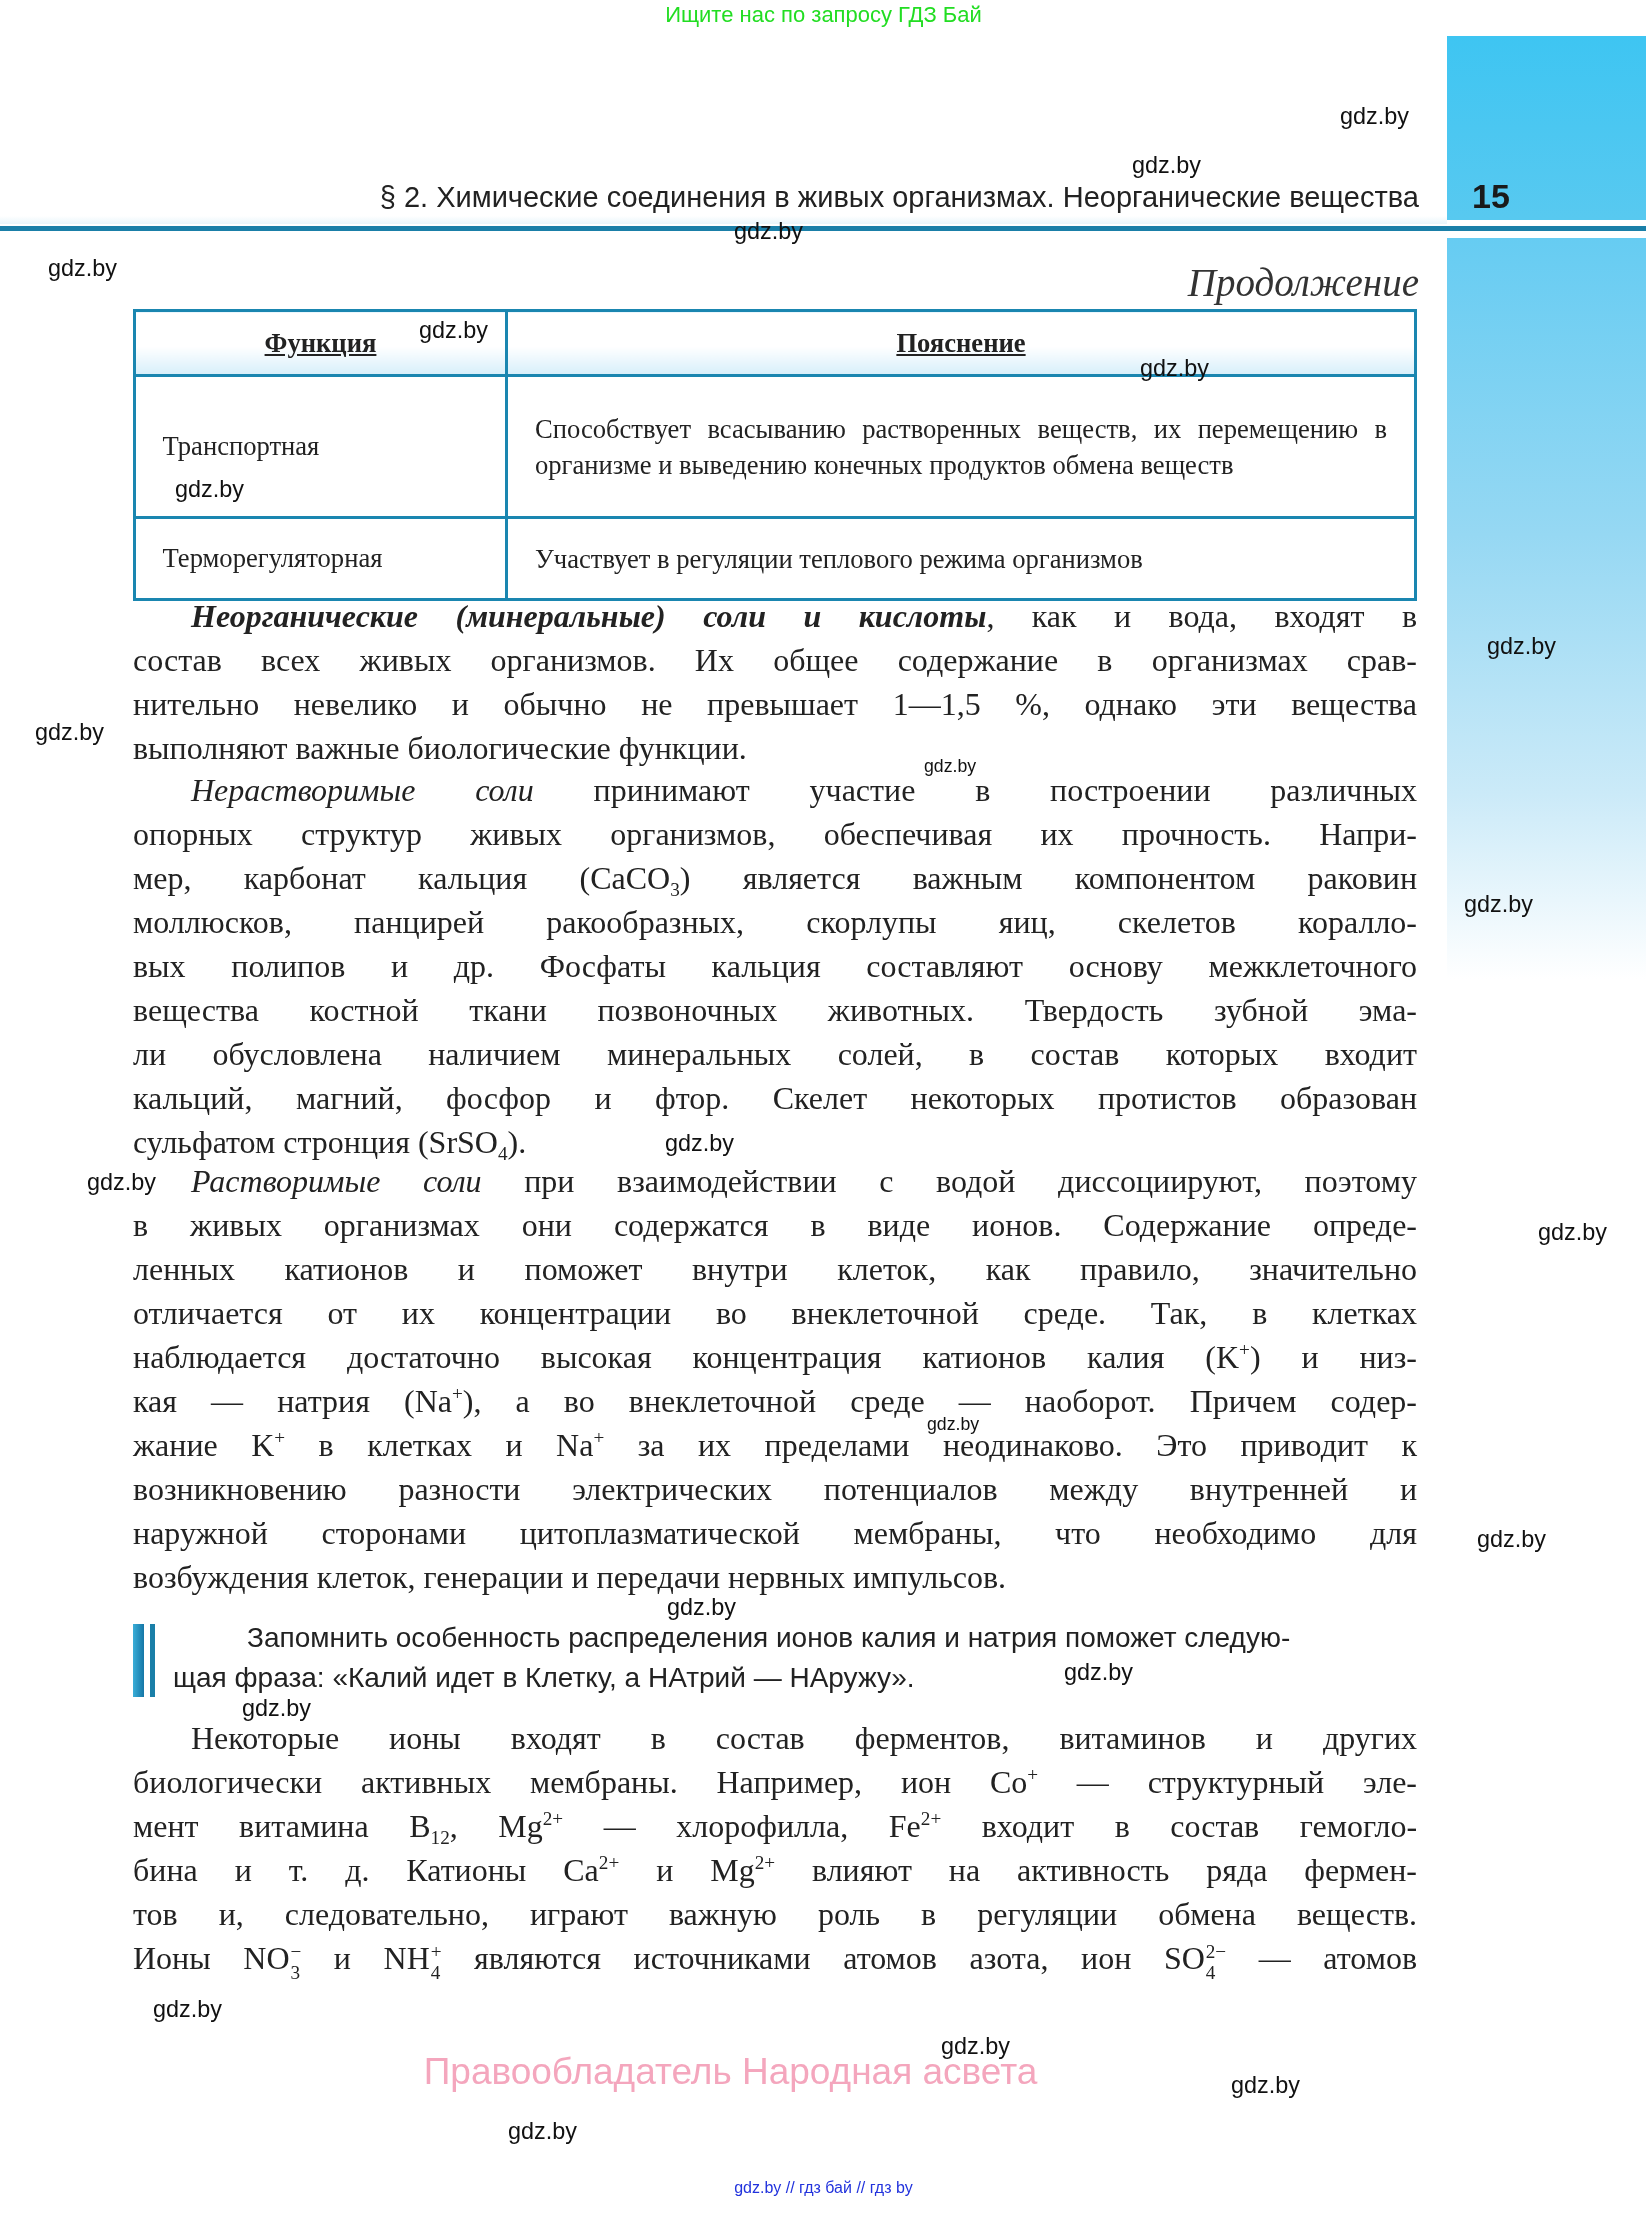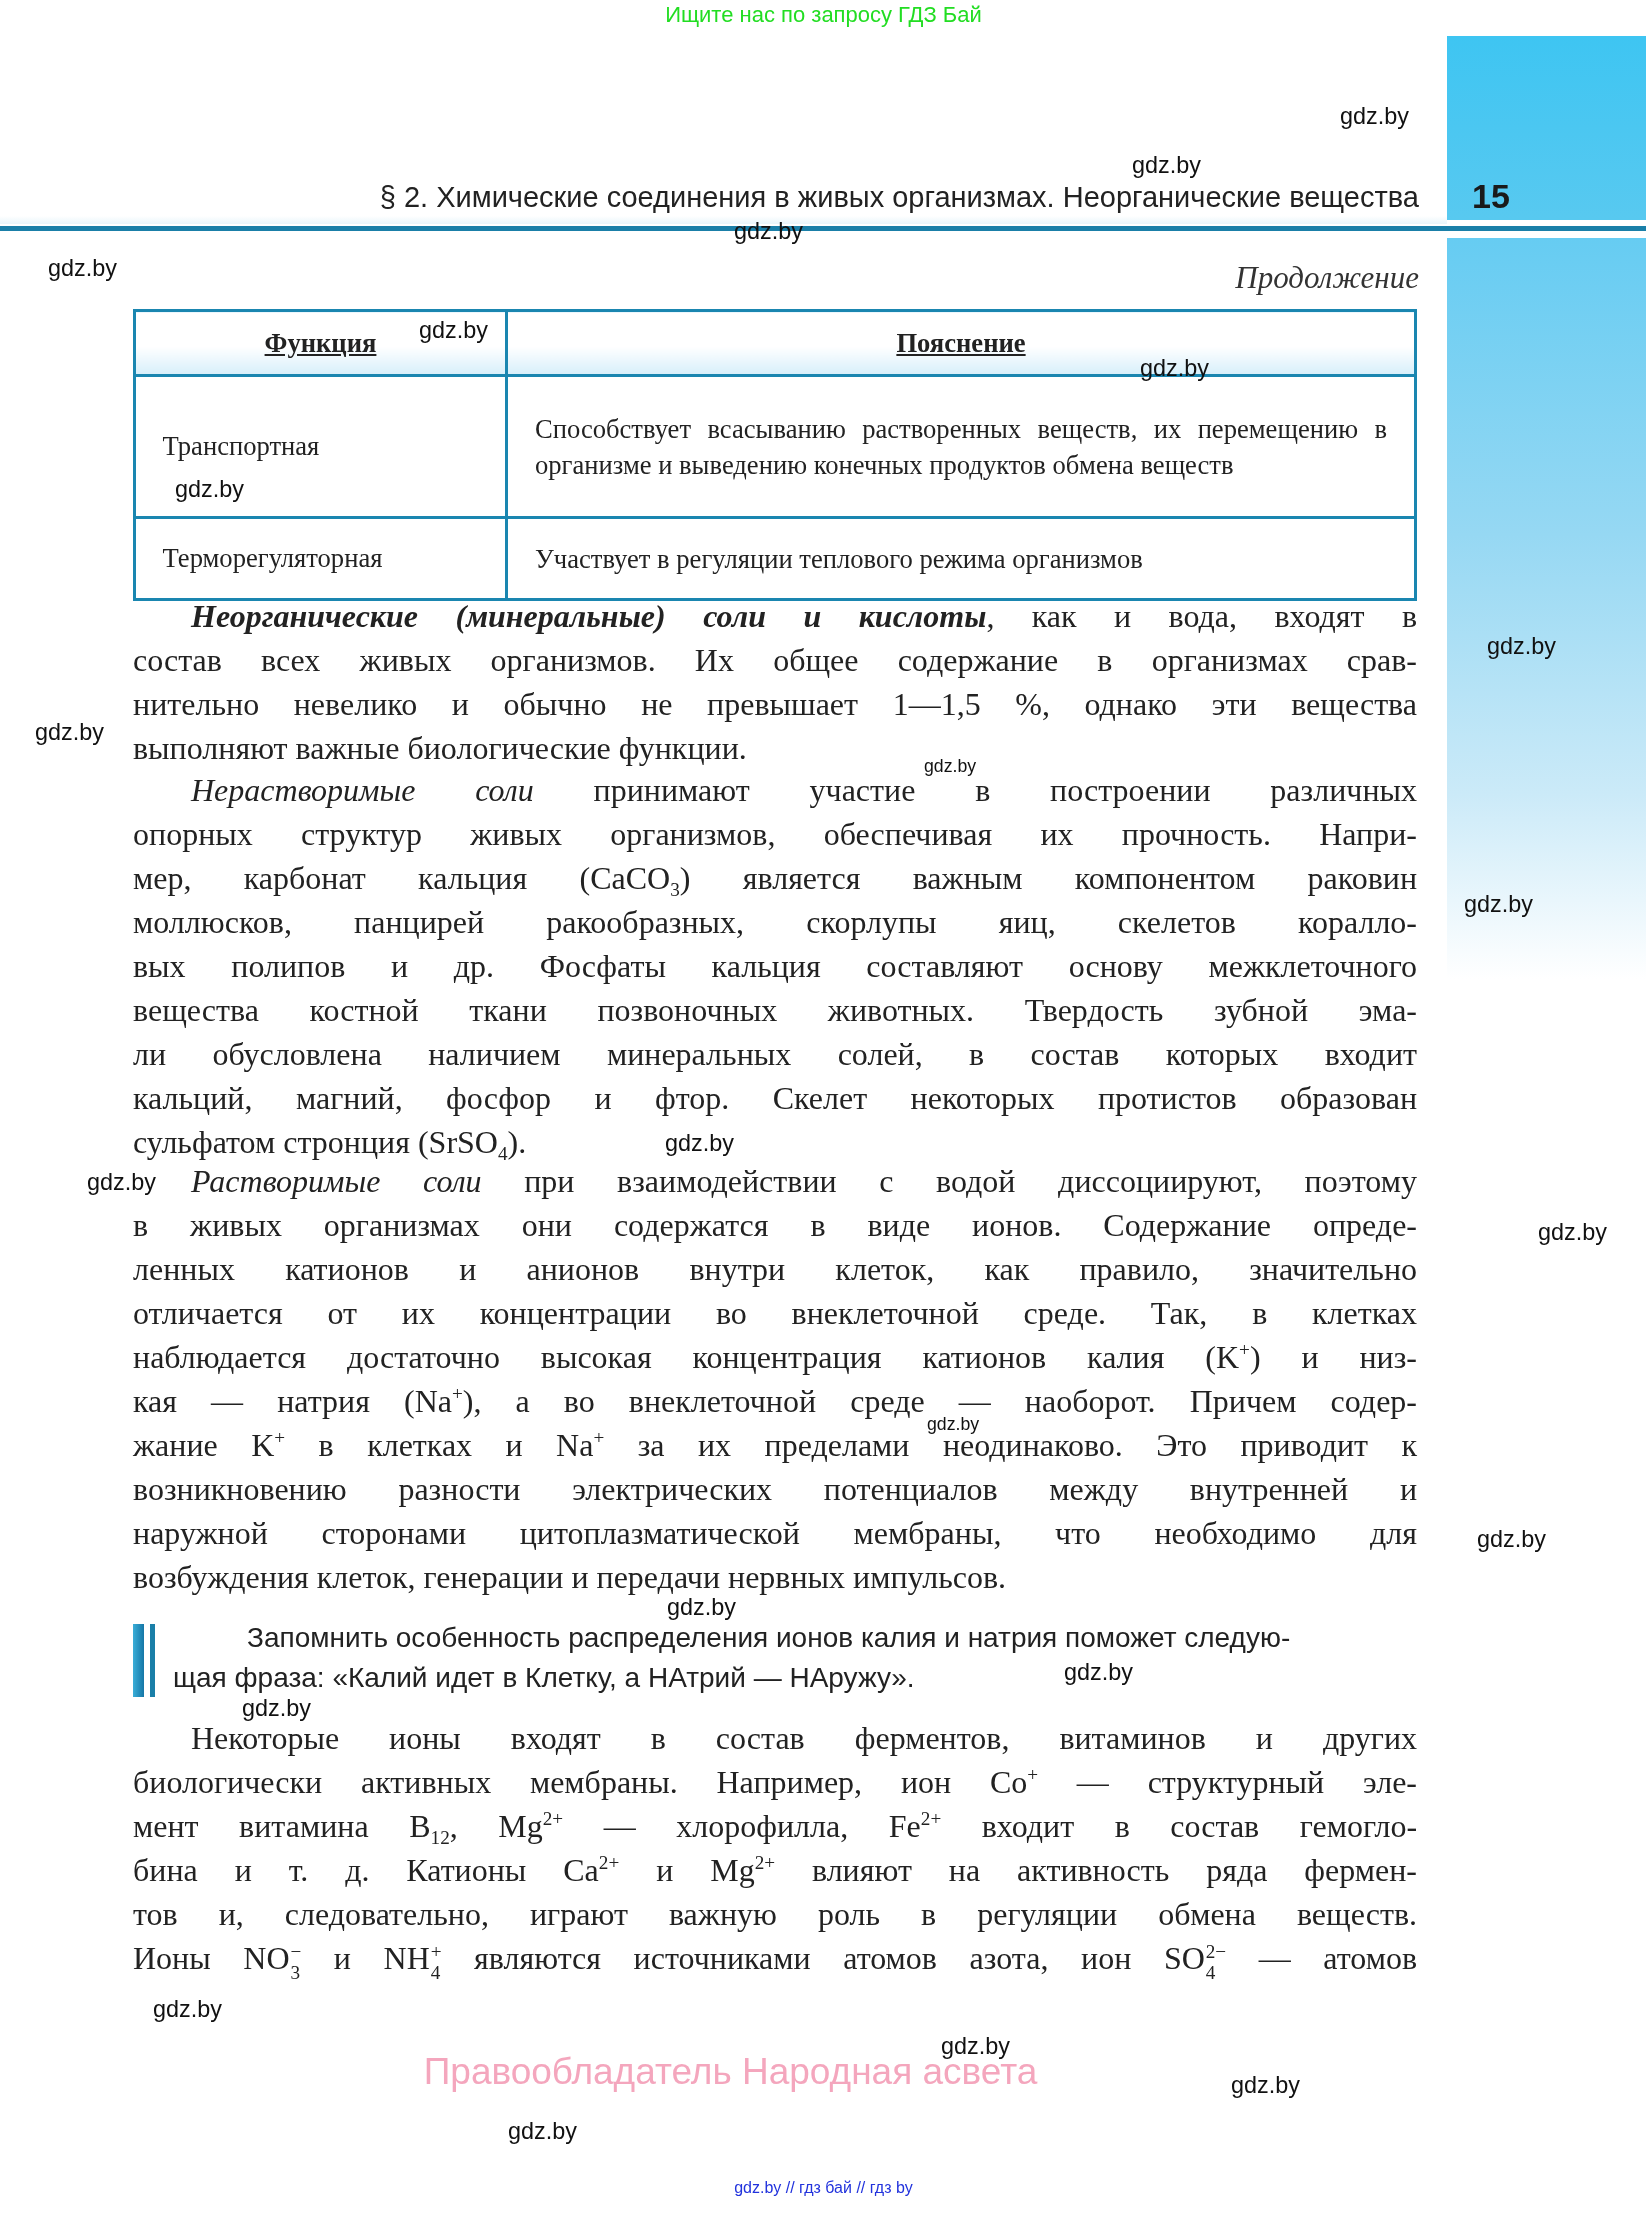--- a/index.html
+++ b/index.html
@@ -5,21 +5,21 @@
   html, body { margin: 0; padding: 0; }
   body { width: 1647px; height: 2216px; position: relative; background: #ffffff; overflow: hidden; }
   .abs { position: absolute; }
   .top-banner { top: 1.6px; left: 0; width: 1647px; text-align: center; font-family: "Liberation Sans", sans-serif; font-size: 22px; color: #22dd22; }
   .side-panel-top { left: 1447px; top: 36px; width: 200px; height: 184px; background: linear-gradient(to bottom, #3ec5f2, #58c9f0); }
   .side-panel-bottom { left: 1447px; top: 238px; width: 200px; height: 741px; background: linear-gradient(to bottom, #66ccf2 0%, #96d8f3 40%, #cbeaf8 75%, #ffffff 100%); }
   .header-rule { left: 0; top: 226px; width: 1647px; height: 4.8px; background: #1a7fa8; }
   .header-rule-light { left: 0; top: 216px; width: 1447px; height: 8px; background: linear-gradient(to bottom, rgba(255,255,255,0), #e8f5fb); }
   .chapter-title { right: 228px; top: 181px; font-family: "Liberation Sans", sans-serif; font-size: 29px; color: #222; white-space: nowrap; text-align: right; }
   .page-number { left: 1472px; top: 177px; font-family: "Liberation Sans", sans-serif; font-weight: bold; font-size: 34px; color: #1a1a1a; }
-  .continuation { right: 228px; top: 260px; font-family: "Liberation Serif", serif; font-style: italic; font-size: 31px; color: #333; }
+  .continuation { right: 228px; top: 260px; font-family: "Liberation Serif", serif; font-style: italic; font-size: 39px; color: #333; }
   table.func-table { position: absolute; left: 133px; top: 309px; width: 1284px; border-collapse: collapse; font-family: "Liberation Serif", serif; font-size: 26.6px; color: #222; }
   table.func-table th, table.func-table td { border: 3.2px solid #1a86b0; vertical-align: middle; }
   table.func-table th { height: 60px; font-weight: bold; background: linear-gradient(to bottom, #ffffff 0%, #ffffff 55%, #d7effa 100%); text-align: center; text-decoration: underline; }
   table.func-table th.col1 { width: 367px; }
   table.func-table td.fn { padding-left: 26.6px; }
   table.func-table td.ex { padding: 8px 27px; line-height: 36px; text-align: justify; }
   table.func-table tr.r1 td { height: 123px; }
   table.func-table tr.r2 td { height: 63px; }
   .body-text { position: absolute; left: 133px; width: 1284px; font-family: "Liberation Serif", serif; font-size: 32px; color: #222; line-height: 44px; text-align: justify; text-align-last: justify; }
   .line { display: block; height: 44px; white-space: nowrap; }
@@ -88,21 +88,21 @@
   <span class="line">вых полипов и др. Фосфаты кальция составляют основу межклеточного</span>
   <span class="line">вещества костной ткани позвоночных животных. Твердость зубной эма-</span>
   <span class="line">ли обусловлена наличием минеральных солей, в состав которых входит</span>
   <span class="line">кальций, магний, фосфор и фтор. Скелет некоторых протистов образован</span>
   <span class="line last"><span>сульфатом стронция (SrSO</span><sub>4</sub><span>).</span></span>
 </div>
 
 <div class="body-text" style="top:1159px;">
   <span class="line ind"><span class="it">Растворимые соли</span><span> при взаимодействии с водой диссоциируют, поэтому</span></span>
   <span class="line">в живых организмах они содержатся в виде ионов. Содержание опреде-</span>
-  <span class="line">ленных катионов и анионов внутри клеток, как правило, значительно</span>
+  <span class="line">ленных катионов и поможет внутри клеток, как правило, значительно</span>
   <span class="line">отличается от их концентрации во внеклеточной среде. Так, в клетках</span>
   <span class="line"><span>наблюдается достаточно высокая концентрация катионов калия (K</span><sup>+</sup><span>) и низ-</span></span>
   <span class="line"><span>кая — натрия (Na</span><sup>+</sup><span>), а во внеклеточной среде — наоборот. Причем содер-</span></span>
   <span class="line"><span>жание K</span><sup>+</sup><span> в клетках и Na</span><sup>+</sup><span> за их пределами неодинаково. Это приводит к</span></span>
   <span class="line">возникновению разности электрических потенциалов между внутренней и</span>
   <span class="line">наружной сторонами цитоплазматической мембраны, что необходимо для</span>
   <span class="line last">возбуждения клеток, генерации и передачи нервных импульсов.</span>
 </div>
 
 <div class="abs note-bars">

